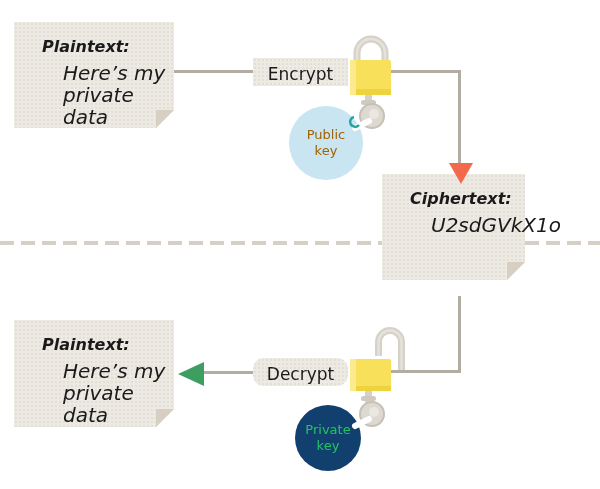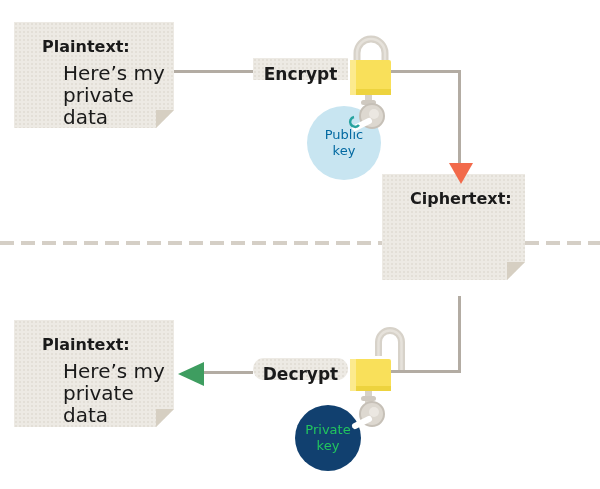--- a/index.html
+++ b/index.html
@@ -12,50 +12,51 @@
   .dashes{
     position:absolute;left:0;top:241px;width:600px;height:4px;z-index:1;
     background:repeating-linear-gradient(90deg,#d5cfc6 0 14px,transparent 14px 21px);
   }
   
   .card{
     position:absolute;background:#edeae4;z-index:2;box-sizing:border-box;
     padding:15px 4px 0 28px;
     background-image:radial-gradient(#e3dfd7 0.8px,transparent 0.8px);
     background-size:4px 4px;
+    font-style:italic;
   }
   .card .title{font-weight:bold;font-size:16px;display:block;margin-bottom:6px;}
   .card .bodyline{font-size:20px;line-height:22px;display:block;margin-left:21px;}
   .dogear-cut{position:absolute;right:0;bottom:0;width:18px;height:18px;background:#ffffff;
     clip-path:polygon(100% 0,100% 100%,0 100%);z-index:3;}
   .dogear-fold{position:absolute;right:0;bottom:0;width:18px;height:18px;background:#d6cfc2;
     clip-path:polygon(0 0,100% 0,0 100%);z-index:3;}
   
   .flow-label{
-    position:absolute;width:95px;height:22px;line-height:33px;text-align:center;
-    background:#edeae4;font-weight:bold;font-size:17px;z-index:4;
+    position:absolute;width:95px;height:28px;line-height:33px;text-align:center;
+    background:#edeae4;font-weight:normal;font-size:17px;z-index:4;
     background-image:radial-gradient(#e3dfd7 0.8px,transparent 0.8px);background-size:4px 4px;
   }
   
   .arrow-down{
     position:absolute;width:0;height:0;z-index:3;
     border-left:12px solid transparent;border-right:12px solid transparent;
     border-top:21px solid #f26a4b;
   }
   .arrow-left{
     position:absolute;width:0;height:0;z-index:3;
     border-top:12px solid transparent;border-bottom:12px solid transparent;
     border-right:26px solid #3e9d60;
   }
   
   .keytag{
     position:absolute;border-radius:50%;z-index:4;display:flex;flex-direction:column;
     align-items:center;justify-content:center;text-align:center;font-size:13px;line-height:16px;
   }
-  .keytag.public{left:307px;top:106px;width:74px;height:74px;background:#c8e5f1;color:#0369a1;}
+  .keytag.public{left:289px;top:106px;width:74px;height:74px;background:#c8e5f1;color:#a16207;}
   .keytag.private{left:295px;top:405px;width:66px;height:66px;background:#11406f;color:#22c55e;}
   .locksvg{position:absolute;z-index:5;}
 </style>
 </head>
 <body>
 
 <div class="stage">
 
   <div class="line" style="left:174px;top:70px;width:79px;height:3px;"></div>
   <div class="line" style="left:391px;top:70px;width:70px;height:3px;"></div>
@@ -72,20 +73,21 @@
   <div class="card" style="left:14px;top:22px;width:160px;height:106px;">
     <span class="title">Plaintext:</span>
     <span class="bodyline">Here’s my</span>
     <span class="bodyline">private data</span>
     <span class="dogear-cut"></span>
     <span class="dogear-fold"></span>
   </div>
 
   <div class="card" style="left:382px;top:174px;width:143px;height:106px;">
     <span class="title">Ciphertext:</span>
+    <span class="bodyline">U2sdGVkX1o</span>
     <span class="dogear-cut"></span>
     <span class="dogear-fold"></span>
   </div>
 
   <div class="card" style="left:14px;top:320px;width:160px;height:107px;">
     <span class="title">Plaintext:</span>
     <span class="bodyline">Here’s my</span>
     <span class="bodyline">private data</span>
     <span class="dogear-cut"></span>
     <span class="dogear-fold"></span>

